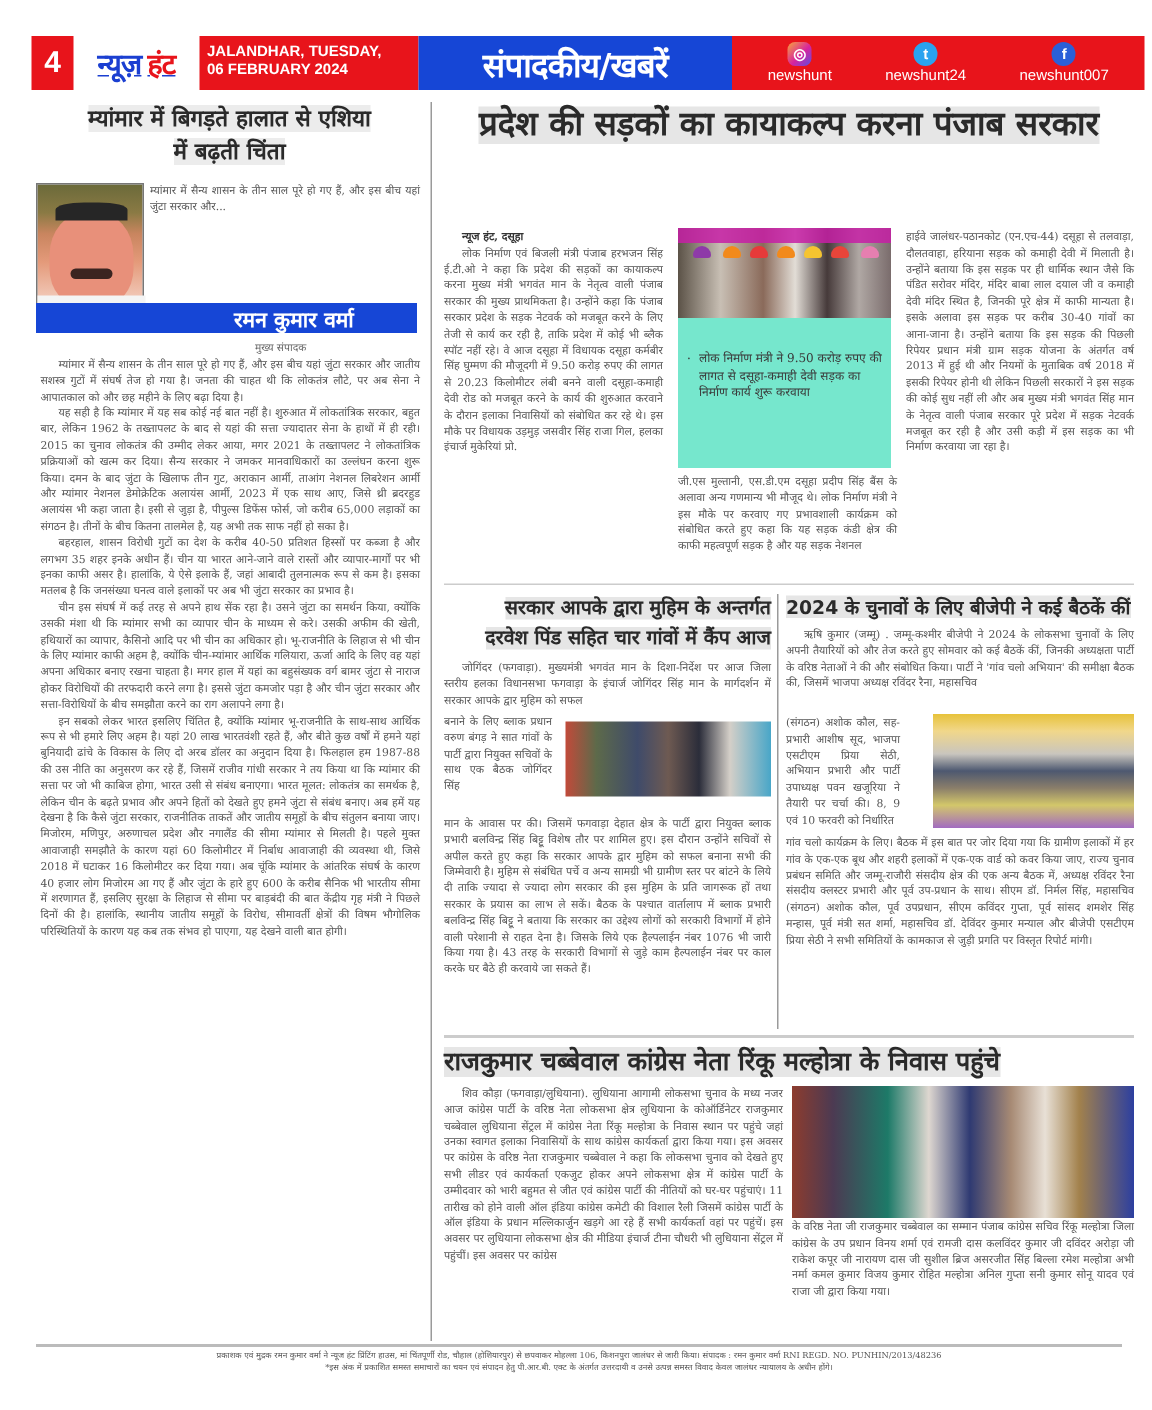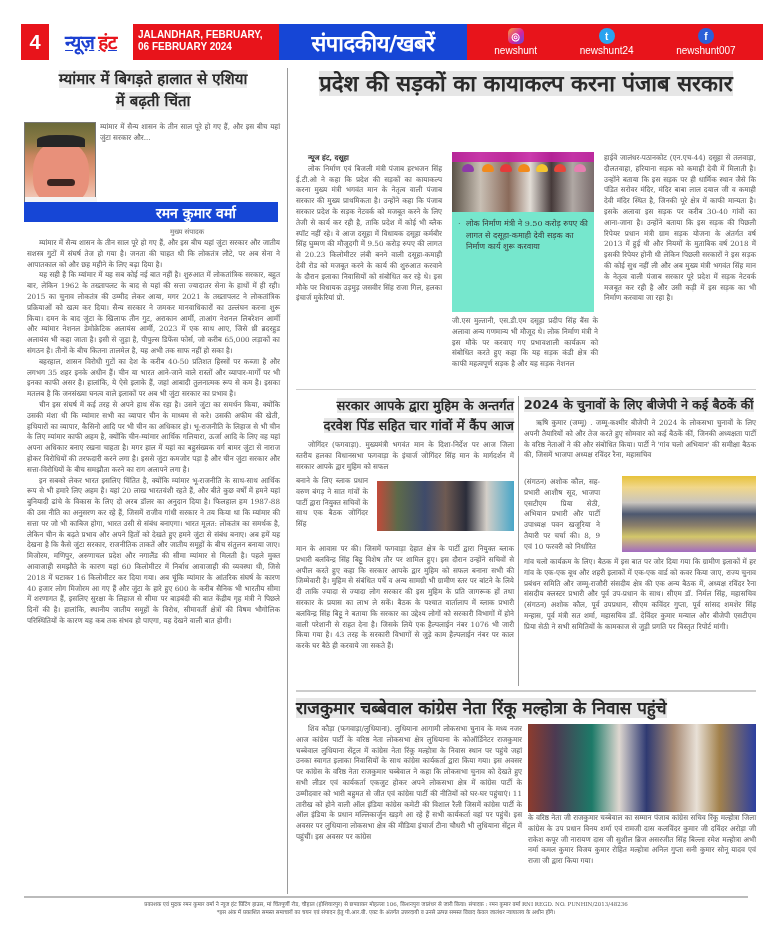--- a/index.html
+++ b/index.html
@@ -5,21 +5,21 @@
   * { box-sizing: border-box; margin: 0; padding: 0; }
   html, body { width: 768px; height: 940px; background: #ffffff; overflow: hidden; }
   body { font-family: "DejaVu Sans", sans-serif; color: #222; position: relative; }
 
   
   .masthead { position: absolute; left: 21px; top: 24px; width: 742px; height: 36px; display: flex; align-items: stretch; }
   .page-no { width: 28px; background: #e8141b; color: #fff; font: bold 20px "Liberation Sans", sans-serif; display: flex; align-items: center; justify-content: center; }
   .brand { width: 84px; color: #1b3fd1; font: bold 19px "DejaVu Sans", sans-serif; display: flex; align-items: center; justify-content: center; letter-spacing: -0.5px; text-decoration: underline; }
   .brand .accent { color: #e8141b; margin-left: 4px; }
   .dateline { width: 146px; background: #e8141b; color: #fff; font: bold 10px "Liberation Sans", sans-serif; padding: 5px 0 0 5px; line-height: 12px; }
-  .section { width: 188px; background: #1646d6; color: #fff; font: bold 22px "DejaVu Sans", sans-serif; display: flex; align-items: center; justify-content: center; letter-spacing: -0.5px; }
+  .section { width: 209px; background: #1646d6; color: #fff; font: bold 22px "DejaVu Sans", sans-serif; display: flex; align-items: center; justify-content: center; letter-spacing: -0.5px; }
   .social { flex: 1; background: #e8141b; display: flex; justify-content: space-around; align-items: center; padding: 0 6px; }
   .soc { display: flex; flex-direction: column; align-items: center; color: #fff; font: 10px "Liberation Sans", sans-serif; line-height: 11px; }
   .soc .ic { width: 16px; height: 16px; border-radius: 50%; margin-bottom: 1px; display: flex; align-items: center; justify-content: center; font: bold 10px "Liberation Sans", sans-serif; color: #fff; }
   .ic.insta { background: linear-gradient(135deg, #f9a43a, #d6249f 55%, #5b4fe0); border-radius: 5px; }
   .ic.tw { background: #2aa3ef; }
   .ic.fb { background: #2b5fd8; }
 
   
   .col-rule { position: absolute; background: #9a9a9a; }
 
@@ -42,21 +42,21 @@
   .ed-body { position: absolute; left: 27px; top: 238px; width: 253px; }
 
   
   .lead-head { position: absolute; left: 296px; top: 68px; width: 460px; font-size: 22px; line-height: 31px; text-align: center; background: transparent; }
   .lead-head span { background: #e6e6e6; }
   .lead-col1 { position: absolute; left: 296px; top: 153px; width: 146px; }
   .lead-photo { position: absolute; left: 452px; top: 152px; width: 142px; height: 60px; background: linear-gradient(90deg, #5b5247 0%, #c8bfb4 20%, #8a6a5a 40%, #e2ddd6 55%, #463a3a 70%, #b0a8a4 85%, #7a6c6c 100%); }
   .lead-photo .banner { position: absolute; left: 0; top: 0; width: 100%; height: 10px; background: #c71fa6; opacity: 0.85; }
   .turban { position: absolute; top: 12px; width: 12px; height: 8px; border-radius: 6px 6px 2px 2px; }
   .highlight { position: absolute; left: 452px; top: 212px; width: 142px; height: 100px; background: #76e7cd; padding: 6px 6px 0 6px; }
-  .highlight li { list-style: none; font: 8px "DejaVu Serif", serif; line-height: 11.5px; color: #3a3a3a; padding-left: 8px; position: relative; margin-bottom: 1px; }
+  .highlight li { list-style: none; font: 8px "DejaVu Serif", serif; line-height: 11.5px; color: #3a3a3a; padding-left: 8px; position: relative; margin-bottom: 1px; margin-top: 15px; }
   .highlight li::before { content: "."; position: absolute; left: 0; top: -2px; }
   .lead-col2b { position: absolute; left: 452px; top: 316px; width: 146px; }
   .lead-col3 { position: absolute; left: 604px; top: 153px; width: 152px; }
 
   
   .camp-head { position: absolute; left: 296px; top: 396px; width: 218px; font-size: 13px; line-height: 20px; text-align: right; background: transparent; }
   .camp-head span { background: #e6e6e6; }
   .camp-body-a { position: absolute; left: 296px; top: 440px; width: 218px; }
   .camp-body-b { position: absolute; left: 296px; top: 476px; width: 72px; }
   .camp-photo { position: absolute; left: 377px; top: 481px; width: 137px; height: 50px; background: linear-gradient(90deg, #c24a3a 0%, #5d6a4a 15%, #3f4b6a 35%, #6e5a52 50%, #2b2d3a 65%, #d4cfc8 80%, #48a6c8 100%); }
@@ -84,21 +84,21 @@
 </head>
 <body>
 
 <header class="masthead">
   <div class="page-no">4</div>
   <div class="brand">
     <span>न्यूज़</span>
     <span class="accent">हंट</span>
   </div>
   <div class="dateline">
-    <div>JALANDHAR, FEBRUARY,</div>
+    <div>JALANDHAR, TUESDAY,</div>
     <div>06 FEBRUARY 2024</div>
   </div>
   <div class="section">संपादकीय/खबरें</div>
   <div class="social">
     <a class="soc">
       <span class="ic insta">◎</span>
       <span>newshunt</span>
     </a>
     <a class="soc">
       <span class="ic tw">t</span>

